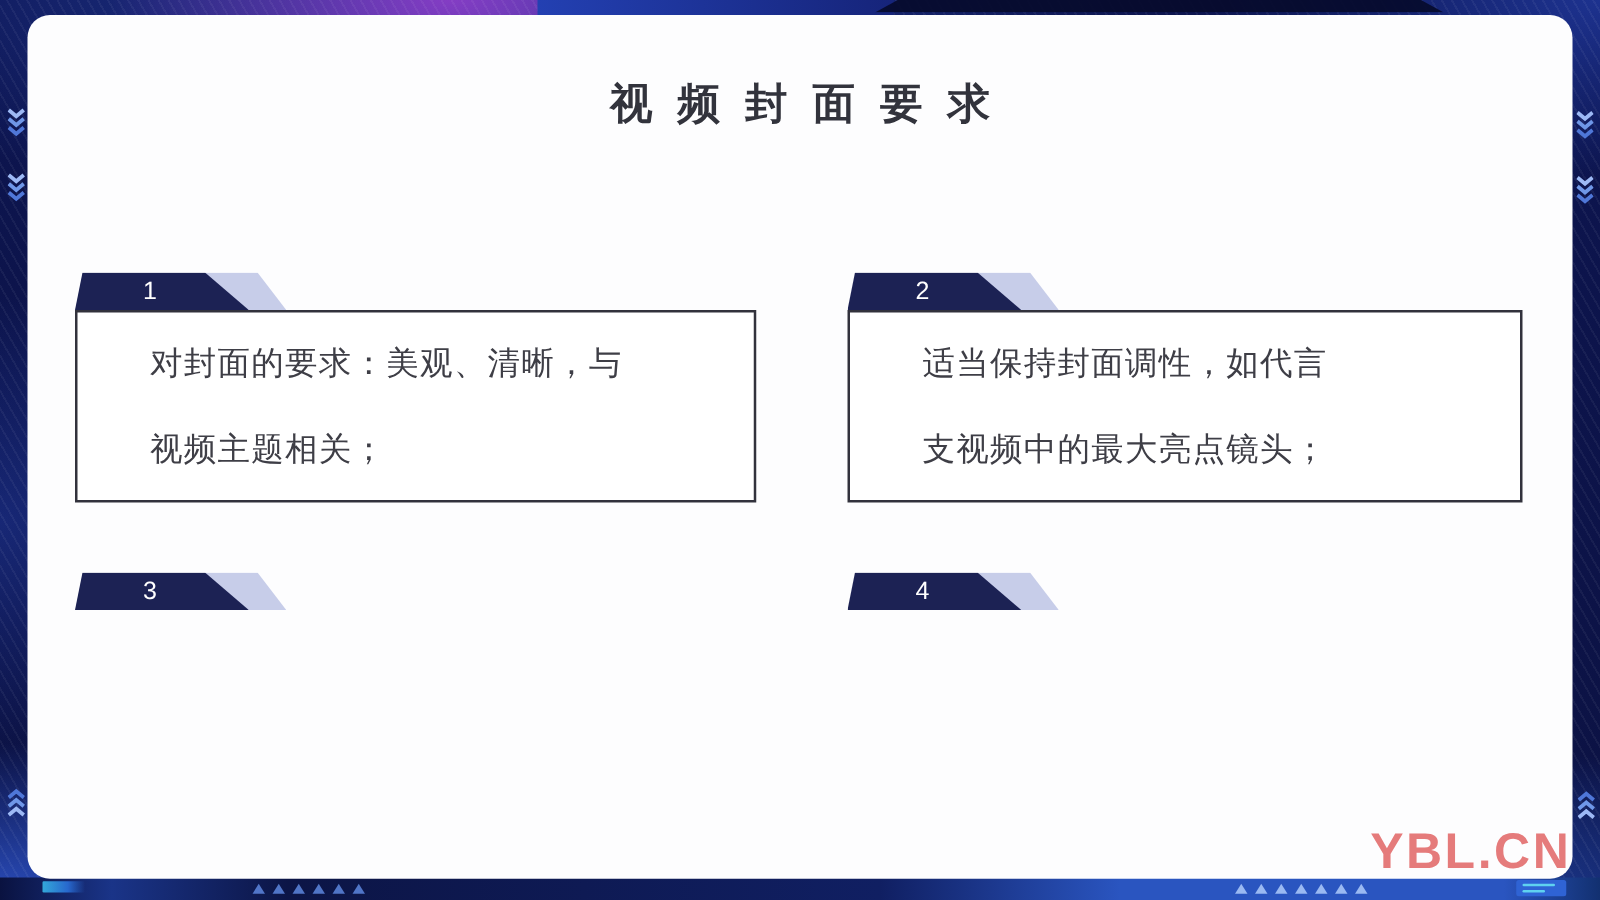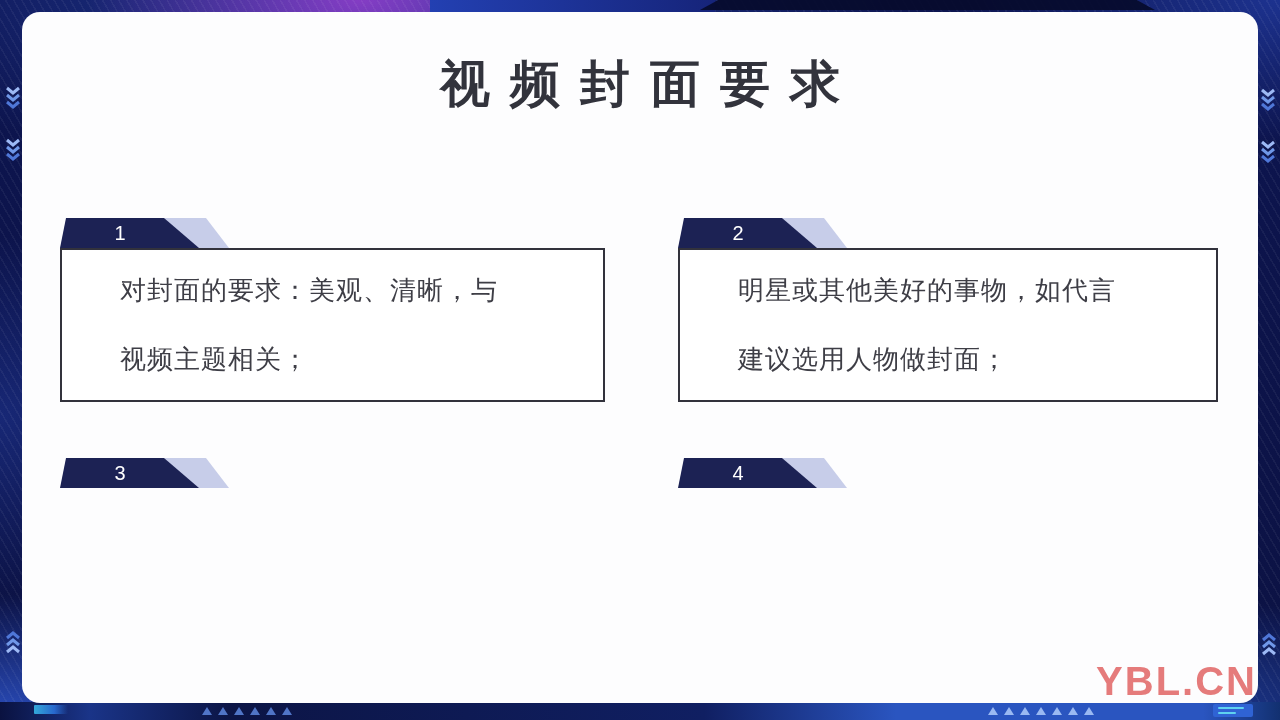--- a/index.html
+++ b/index.html
@@ -24,21 +24,21 @@
   .top-trapezoid{position:absolute;left:700px;top:0;width:455px;height:10px;background:#060b2c;
     clip-path:polygon(4% 0,96% 0,100% 100%,0 100%);opacity:.92;}
   
   .slide{
     position:absolute;left:22px;top:12px;width:1236px;height:691px;
     background:#fdfdfe;border-radius:18px;
   }
   .slide-title{
     position:absolute;left:0;top:48px;width:100%;text-align:center;
     font-family:"Liberation Serif","DejaVu Serif",serif;
-    font-size:50px;line-height:48px;font-weight:700;color:#32333c;
+    font-size:34px;line-height:48px;font-weight:700;color:#32333c;
     letter-spacing:20px;padding-left:20px;box-sizing:border-box;
   }
   
   .card{position:absolute;}
   .card.c1{left:38px;top:206px;width:545px;}
   .card.c2{left:656px;top:206px;width:540px;}
   .card.c3{left:38px;top:446px;width:545px;}
   .card.c4{left:656px;top:446px;width:540px;}
   .tab{position:relative;height:30px;}
   .tab-light{position:absolute;left:0;top:0;width:170px;height:30px;background:#c7cde9;
@@ -158,22 +158,22 @@
       </div>
     </div>
 
     <div class="card c2">
       <div class="tab">
         <div class="tab-light"></div>
         <div class="tab-dark"></div>
         <div class="tab-num">2</div>
       </div>
       <div class="box">
-        <div>明星或其他美好的事物，如代言</div>
-        <div>建议选用人物做封面；</div>
+        <div>适当保持封面调性，如代言</div>
+        <div>支视频中的最大亮点镜头；</div>
       </div>
     </div>
 
     <div class="card c3">
       <div class="tab">
         <div class="tab-light"></div>
         <div class="tab-dark"></div>
         <div class="tab-num">3</div>
       </div>
     </div>

